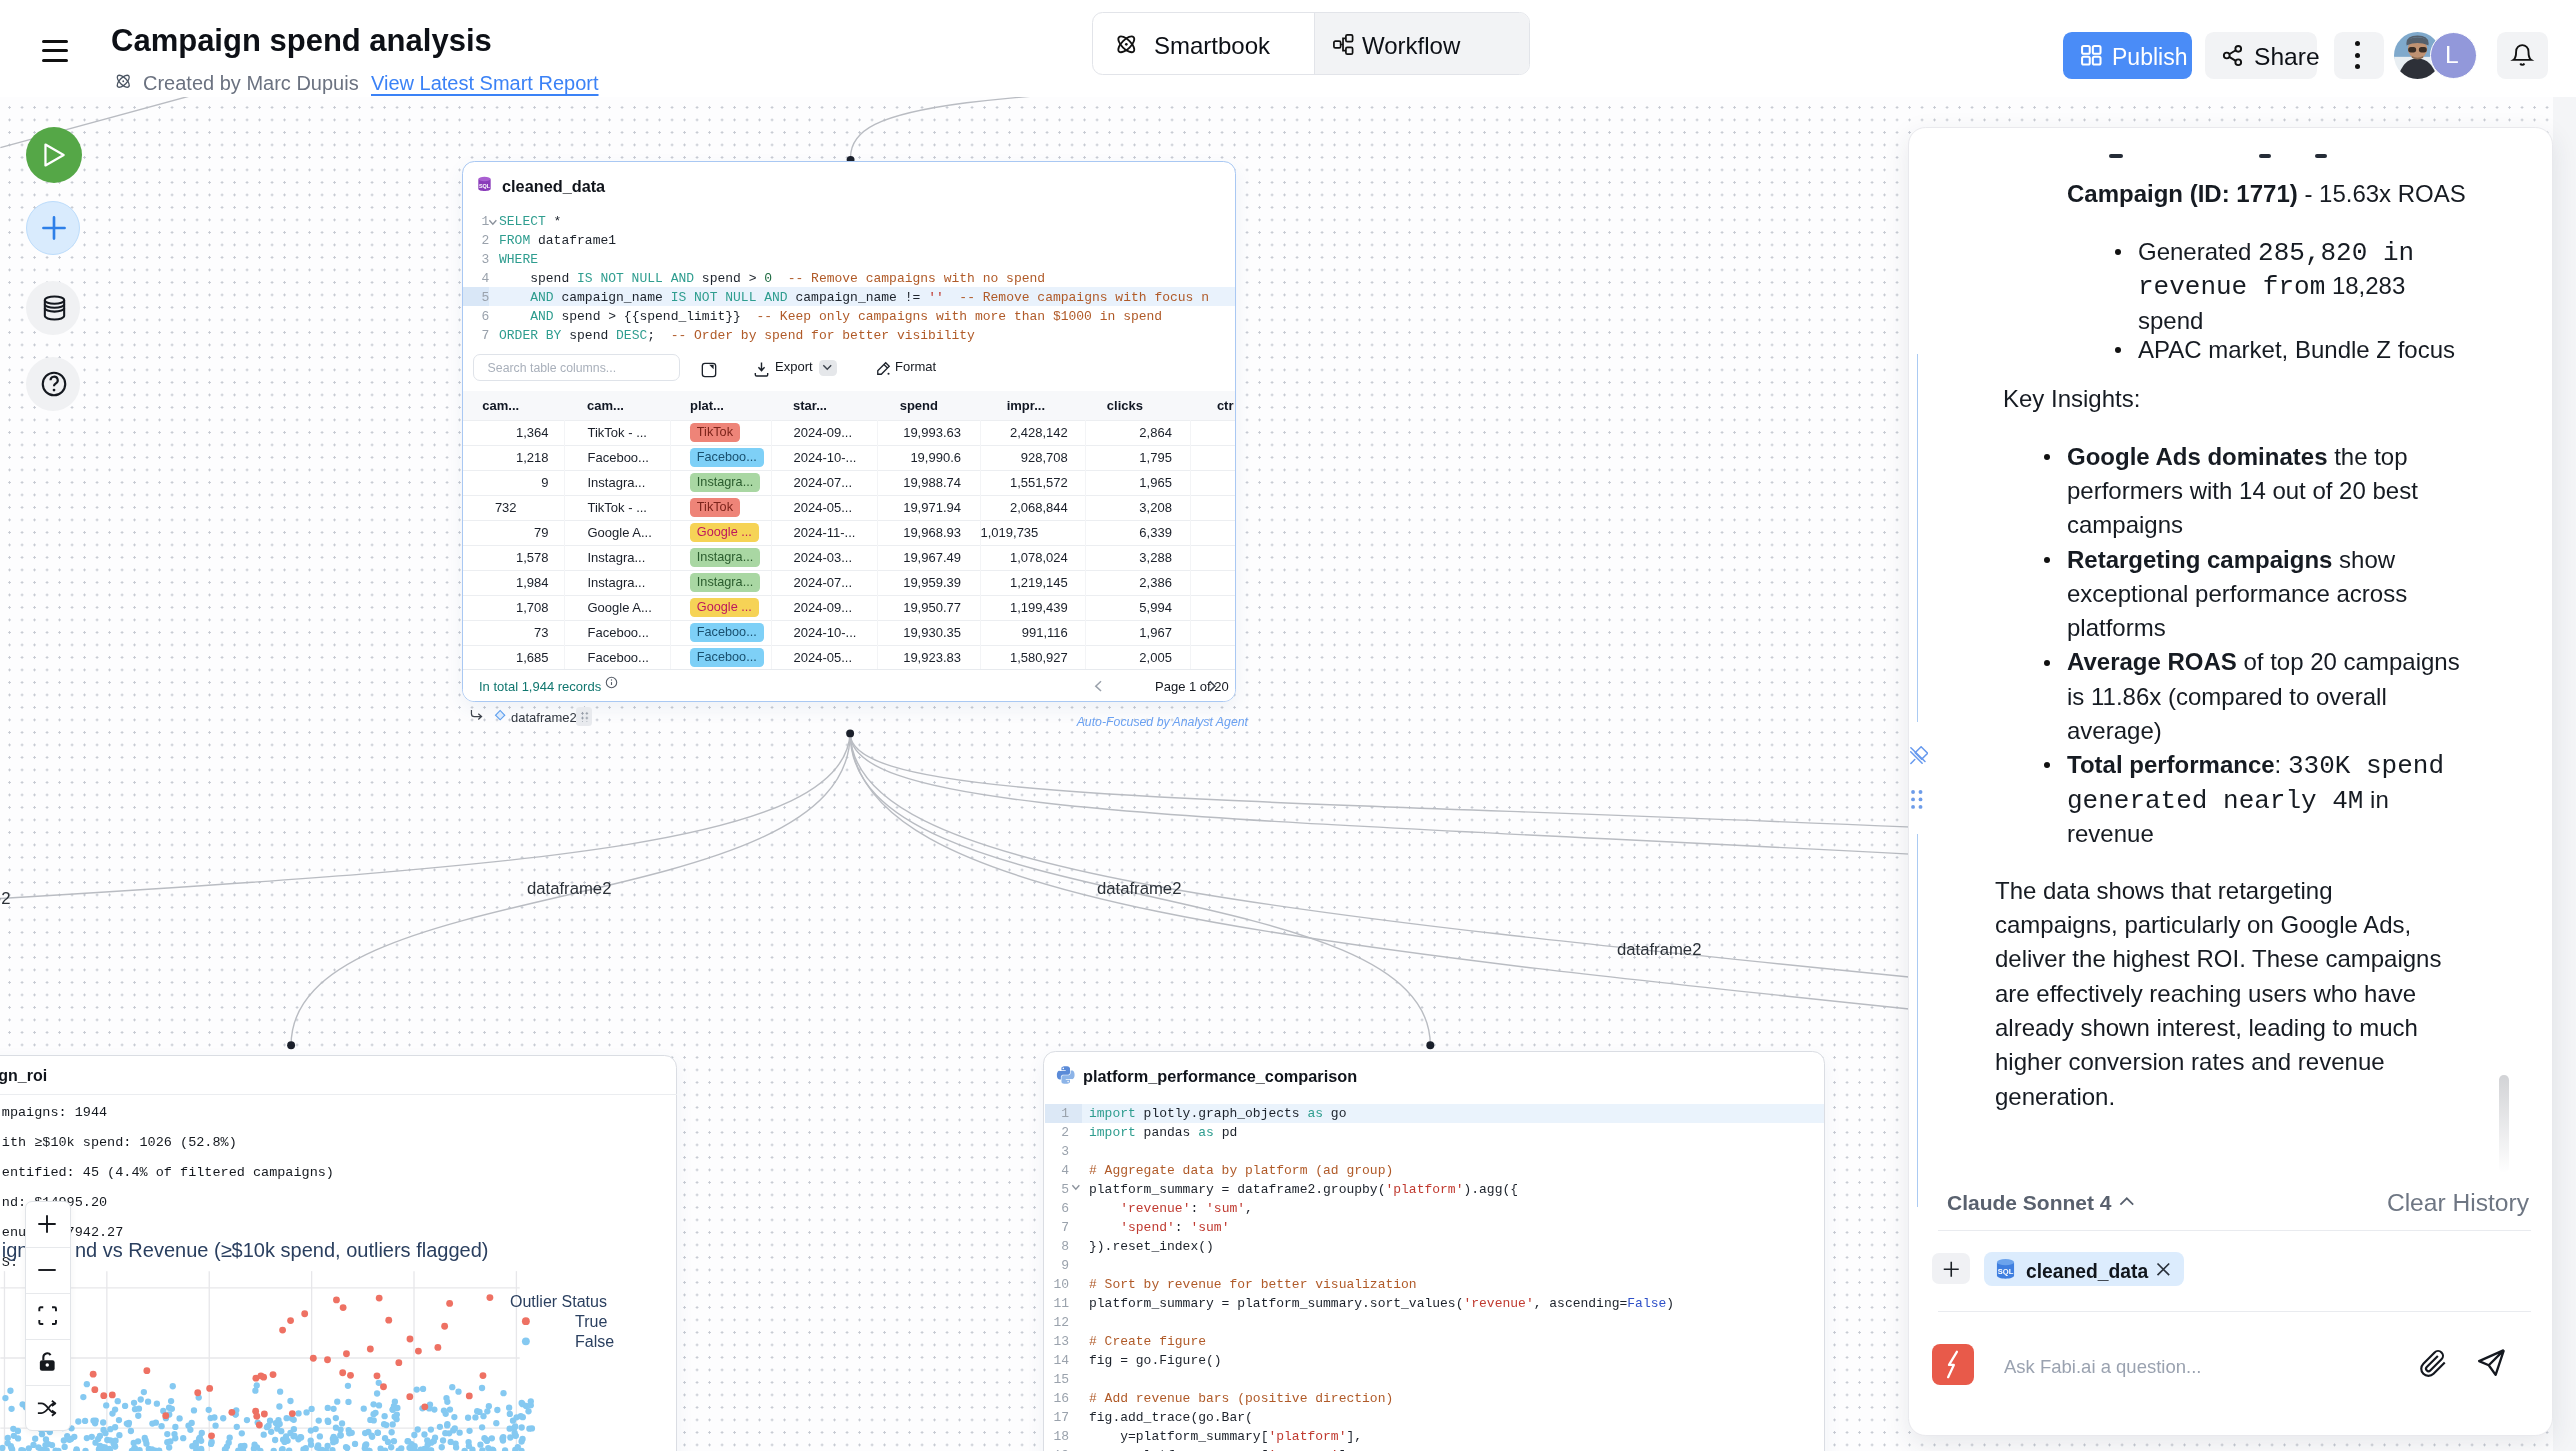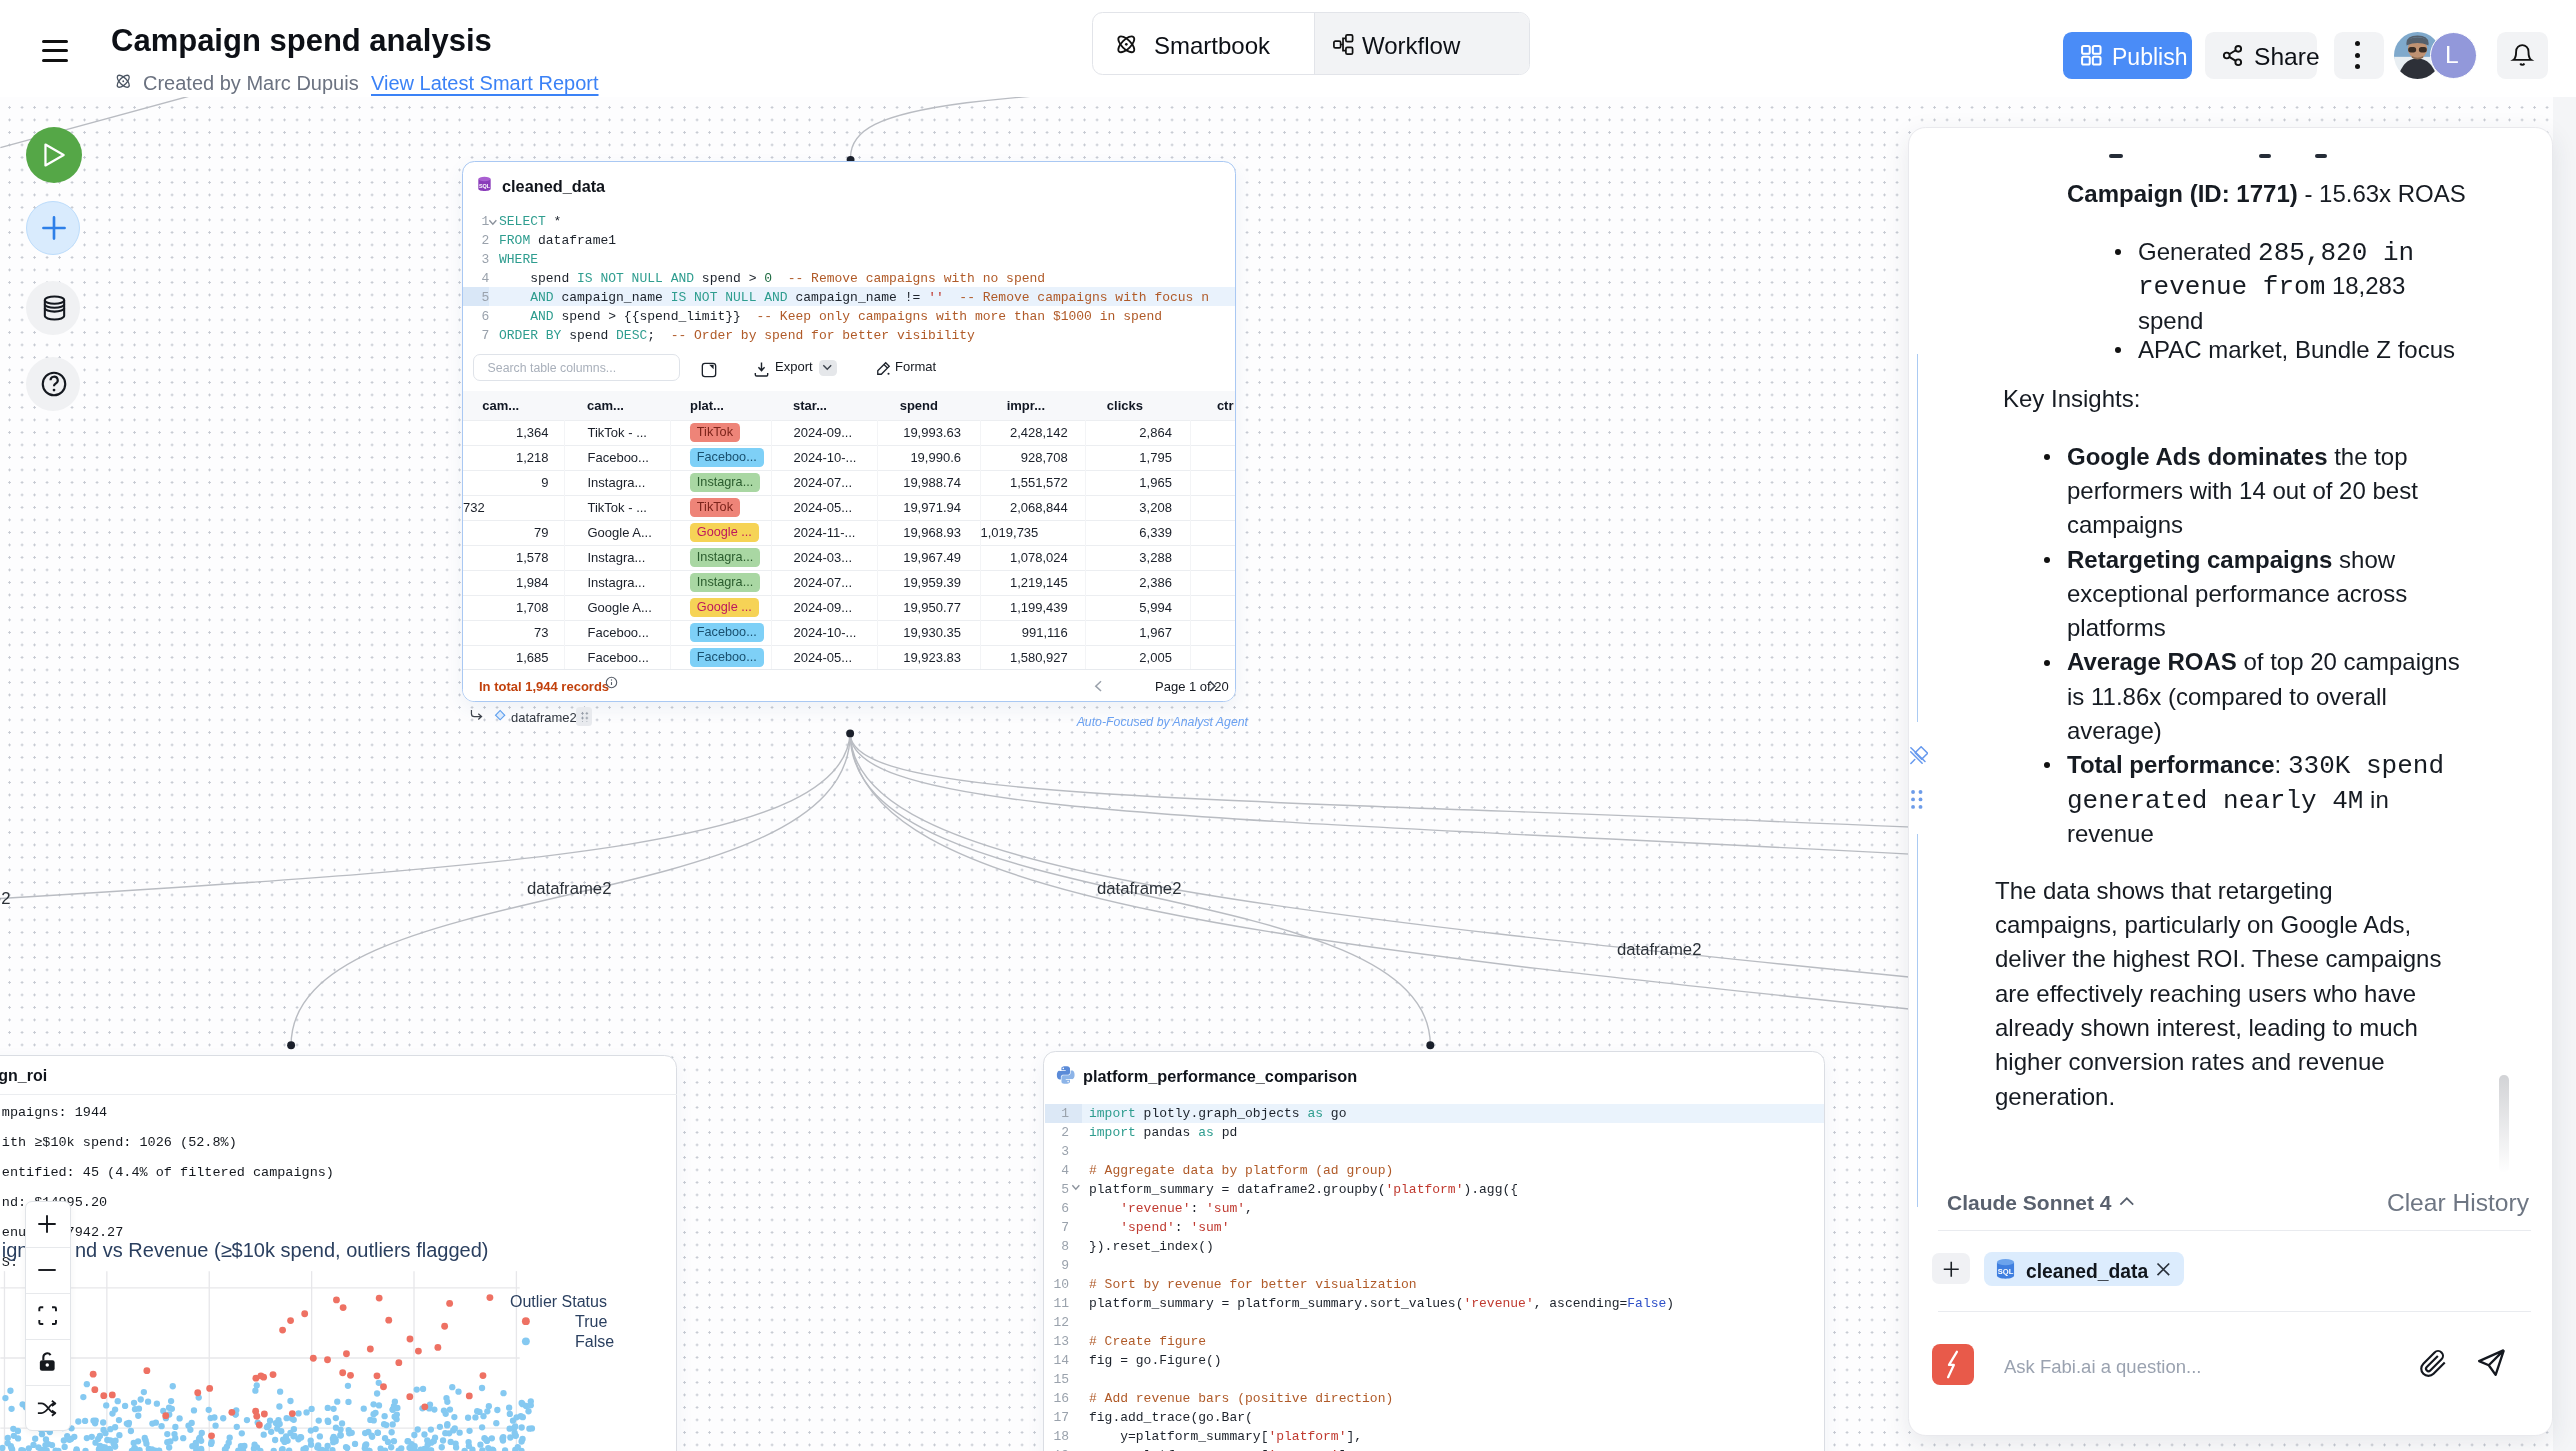--- a/index.html
+++ b/index.html
@@ -165,21 +165,21 @@
         <td style="text-align:right; padding-right:15px; border-right:0.9px solid #f3f4f6;">9</td>
         <td style="text-align:left; padding-left:23px; border-right:0.9px solid #f3f4f6;">Instagra...</td>
         <td style="padding-left:19.3px; border-right:0.9px solid #f3f4f6;"><span class="chip ig">Instagra...</span></td>
         <td style="padding-left:22px; border-right:0.9px solid #f3f4f6;">2024-07...</td>
         <td style="text-align:right; padding-right:18.5px; border-right:0.9px solid #f3f4f6;">19,988.74</td>
         <td style="text-align:right; padding-right:16.7px; border-right:0.9px solid #f3f4f6;">1,551,572</td>
         <td style="text-align:right; padding-right:17.6px; border-right:0.9px solid #f3f4f6;">1,965</td>
         <td></td>
       </tr>
       <tr style="height:25px; border-top:0.9px solid #eceef1;">
-        <td style="text-align:left; padding-right:15px; border-right:0.9px solid #f3f4f6;">732</td>
+        <td style="text-align:center; padding-right:15px; border-right:0.9px solid #f3f4f6;">732</td>
         <td style="text-align:left; padding-left:23px; border-right:0.9px solid #f3f4f6;">TikTok - ...</td>
         <td style="padding-left:19.3px; border-right:0.9px solid #f3f4f6;"><span class="chip tt">TikTok</span></td>
         <td style="padding-left:22px; border-right:0.9px solid #f3f4f6;">2024-05...</td>
         <td style="text-align:right; padding-right:18.5px; border-right:0.9px solid #f3f4f6;">19,971.94</td>
         <td style="text-align:right; padding-right:16.7px; border-right:0.9px solid #f3f4f6;">2,068,844</td>
         <td style="text-align:right; padding-right:17.6px; border-right:0.9px solid #f3f4f6;">3,208</td>
         <td></td>
       </tr>
       <tr style="height:25px; border-top:0.9px solid #eceef1;">
         <td style="text-align:right; padding-right:15px; border-right:0.9px solid #f3f4f6;">79</td>
@@ -238,21 +238,21 @@
         <td style="padding-left:22px; border-right:0.9px solid #f3f4f6;">2024-05...</td>
         <td style="text-align:right; padding-right:18.5px; border-right:0.9px solid #f3f4f6;">19,923.83</td>
         <td style="text-align:right; padding-right:16.7px; border-right:0.9px solid #f3f4f6;">1,580,927</td>
         <td style="text-align:right; padding-right:17.6px; border-right:0.9px solid #f3f4f6;">2,005</td>
         <td></td>
       </tr>
     </tbody>
       </table>
 
     <div class="abs" style="left:0; top:507px; width:774px; height:34px; border-top:0.9px solid #e7eaee; background:#fff;"></div>
-    <div class="abs" style="left:16px; top:517px; font-size:13px; color:#c2410c;font-weight:bold;">In total 1,944 records</div>
+    <div class="abs" style="left:16px; top:517px; font-size:13px; color:#0f766e;">In total 1,944 records</div>
     <svg class="abs" style="left:142px; top:514px;" width="13" height="13" viewBox="0 0 15 15" fill="none" stroke="#565d68" stroke-width="1.3">
       <circle cx="7.5" cy="7.5" r="6"></circle>
         <path d="M7.5 7 v3.4"></path>
         <circle cx="7.5" cy="4.6" r="0.8" fill="#565d68" stroke="none"></circle>
     </svg>
     <svg class="abs" style="left:631px; top:518px;" width="8.8" height="12.3" viewBox="0 0 10 14" fill="none" stroke="#9aa1ab" stroke-width="1.7">
         <path d="M8 1.5 L2 7 L8 12.5"></path>
       </svg>
     <div class="abs" style="left:692px; top:517px; font-size:13px; color:#14181f;">Page 1 of 20</div>
     <svg class="abs" style="left:745px; top:518px;" width="8.8" height="12.3" viewBox="0 0 10 14" fill="none" stroke="#3c424c" stroke-width="1.7">

